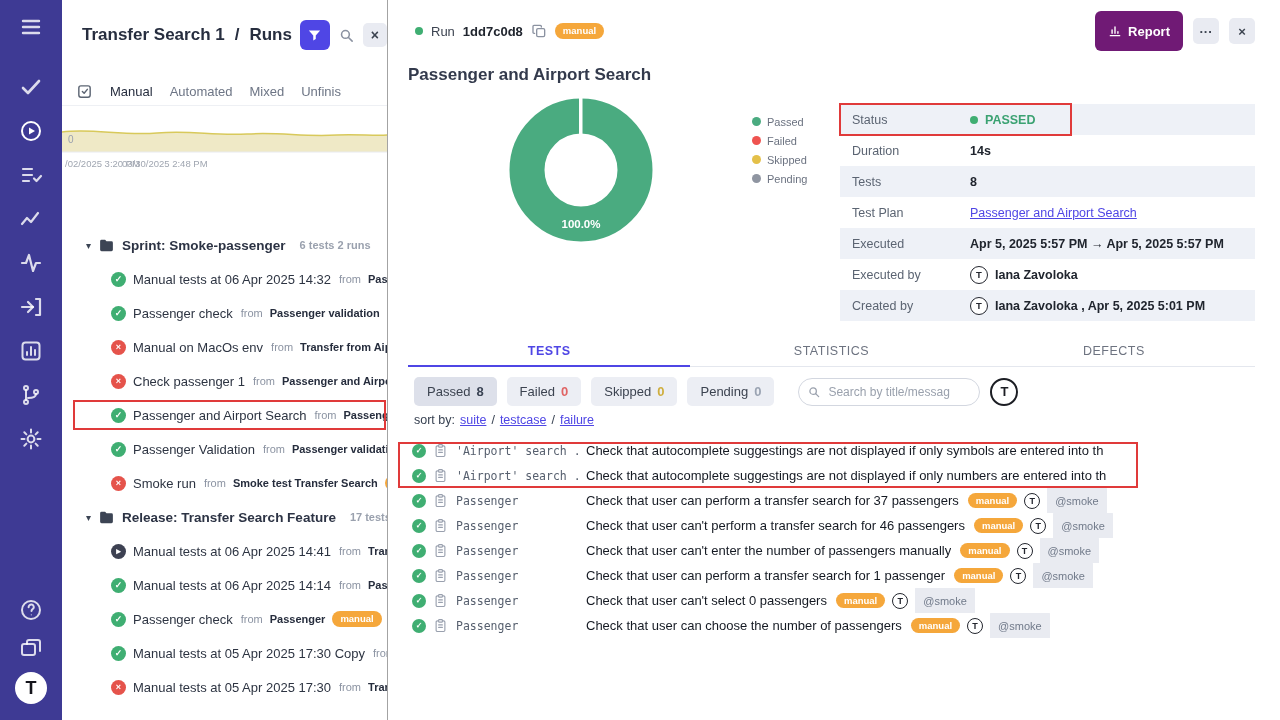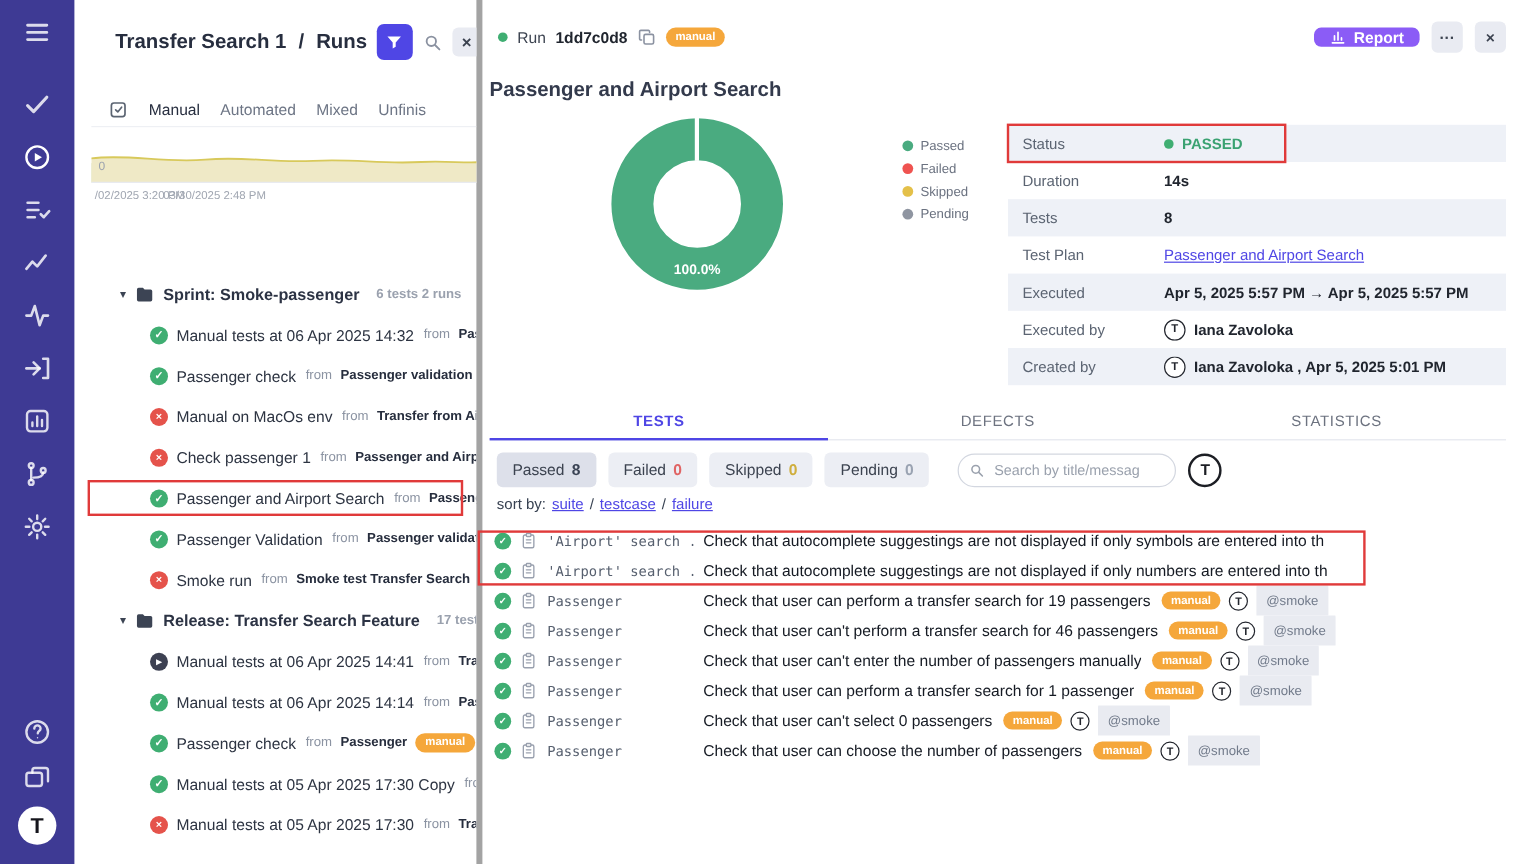--- a/index.html
+++ b/index.html
@@ -11,21 +11,21 @@
   .rail{position:absolute;left:0;top:0;width:62px;height:720px;background:#3e3a94;display:flex;flex-direction:column;align-items:center;padding:15px 0 16px;z-index:5}
   .rail svg{width:24px;height:24px;color:rgba(255,255,255,.82);cursor:pointer;flex:none}
   .rail svg.menu{margin-bottom:36px}
   .rail svg.mid{margin-bottom:20px}
   .rail svg.active{color:#fff}
   .rail .spacer{flex:1}
   .rail-logo{width:32px;height:32px;border-radius:50%;background:#fff;color:#15151c;font-weight:700;font-size:18px;display:flex;align-items:center;justify-content:center;cursor:pointer;margin-top:12px}
   .rail svg.bot{margin-top:14px}
 
   
-  .panel{position:absolute;left:76px;top:0;width:326px;height:720px;background:#fff;border-right:5px solid #a3a3a3;overflow:hidden;z-index:4}
+  .panel{position:absolute;left:62px;top:0;width:326px;height:720px;background:#fff;border-right:1px solid #a3a3a3;overflow:hidden;z-index:4}
   .p-head{position:absolute;top:20px;left:20px;right:8px;display:flex;align-items:center;gap:8px;white-space:nowrap}
   .p-title{font-size:17px;font-weight:700;color:#272e3f}
   .p-sep{font-size:17px;font-weight:700;color:#272e3f;margin:0 2px}
   .filter-btn{width:30px;height:30px;border-radius:6px;background:#4f46e5;border:none;display:flex;align-items:center;justify-content:center;cursor:pointer;margin-left:auto;flex:none}
   .filter-btn svg{width:15px;height:15px}
   .p-search-ic{width:17px;height:17px;color:#8b92a1;cursor:pointer;flex:none}
   .p-clear{width:24px;height:24px;border:none;border-radius:5px;background:#e9ebf2;color:#3c4350;font-size:14px;font-weight:700;cursor:pointer;flex:none}
   .p-tabs{position:absolute;top:78px;left:0;right:0;height:28px;display:flex;align-items:center;gap:17px;padding:0 14px;border-bottom:1px solid #eef0f4;color:#6d7585;font-size:13px}
   .p-tabs .ptab{cursor:pointer;white-space:nowrap}
   .p-tabs .ptab.on{color:#272e3f}
@@ -53,21 +53,21 @@
 
   
   .main{position:absolute;left:388px;top:0;width:892px;height:720px;background:#fff;overflow:hidden}
   .m-top{position:absolute;top:15px;left:27px;right:25px;height:32px;display:flex;align-items:center;gap:8px}
   .dot{width:8px;height:8px;border-radius:50%;display:inline-block;flex:none}
   .dot-green{background:#3fae72}
   .run-lbl{color:#3c4350;font-size:13px}
   .run-id{color:#20252e;font-size:13px;font-weight:700}
   .copy-ic{width:16px;height:16px;color:#8b92a1;cursor:pointer}
   .m-actions{margin-left:auto;display:flex;align-items:center;gap:10px}
-  .report-btn{display:flex;align-items:center;gap:6px;background:#8b5cf6;color:#fff;border:none;border-radius:6px;height:16px;padding:0 13px;font-size:13px;font-weight:600;cursor:pointer;font-family:inherit}
+  .report-btn{display:flex;align-items:center;gap:6px;background:#701a75;color:#fff;border:none;border-radius:6px;height:40px;padding:0 13px;font-size:13px;font-weight:600;cursor:pointer;font-family:inherit}
   .report-btn svg{width:14px;height:14px}
   .sq-btn{width:26px;height:26px;border:none;border-radius:5px;background:#e9ebf2;color:#3c4350;font-size:13px;font-weight:700;cursor:pointer;display:flex;align-items:center;justify-content:center}
   .m-title{position:absolute;top:65px;left:20px;font-size:17px;font-weight:700;color:#333a4c}
   .donut{position:absolute;left:120px;top:97px}
   .legend{position:absolute;left:364px;top:112px;font-size:11px;color:#6b7280}
   .lg-item{display:flex;align-items:center;gap:6px;height:19px}
   .lg-dot{width:9px;height:9px;border-radius:50%;flex:none}
   .lg-pass{background:#4aab80}.lg-fail{background:#ef5350}.lg-skip{background:#e4c049}.lg-pend{background:#8f95a1}
   .info{position:absolute;left:452px;top:104px;width:415px;font-size:12.5px}
   .irow{display:flex;align-items:center;height:31px;padding:0 12px}
@@ -403,22 +403,22 @@
             <span class="avatar">
               <span>T</span>
             </span>
             <span>Iana Zavoloka , Apr 5, 2025 5:01 PM</span>
           </div>
       </div>
     </div>
 
     <div class="m-tabs">
       <div class="mtab active">TESTS</div>
+      <div class="mtab">STATISTICS</div>
       <div class="mtab">DEFECTS</div>
-      <div class="mtab">STATISTICS</div>
     </div>
 
     <div class="f-row">
       <button class="chip active">
           <span>Passed</span>
           <span class="cnt c-pass">8</span>
         </button>
       <button class="chip">
           <span>Failed</span>
           <span class="cnt c-fail">0</span>
@@ -474,21 +474,21 @@
         <span class="ttl">Check that autocomplete suggestings are not displayed if only numbers are entered into th</span>
       </li>
       <li class="trow">
         <span class="st passed st-sm">✓</span>
         <svg class="clip" viewBox="0 0 24 24" fill="none" stroke="currentColor" stroke-width="1.8" stroke-linecap="round">
             <rect x="5" y="4.5" width="14" height="17" rx="2"></rect>
             <rect x="9" y="2.5" width="6" height="4" rx="1" fill="#fff"></rect>
             <path d="M9 11h6M9 15h6"></path>
           </svg>
         <span class="suite">Passenger</span>
-        <span class="ttl">Check that user can perform a transfer search for 19 passengers</span>
+        <span class="ttl">Check that user can perform a transfer search for 37 passengers</span>
         <span class="badge-manual">manual</span>
         <span class="tlogo">
             <span>T</span>
           </span>
         <span class="tag">@smoke</span>
       </li>
       <li class="trow">
         <span class="st passed st-sm">✓</span>
         <svg class="clip" viewBox="0 0 24 24" fill="none" stroke="currentColor" stroke-width="1.8" stroke-linecap="round">
             <rect x="5" y="4.5" width="14" height="17" rx="2"></rect>

